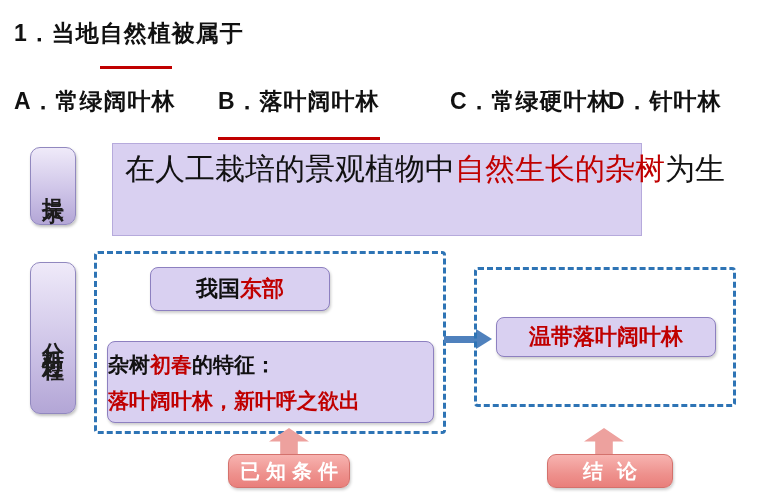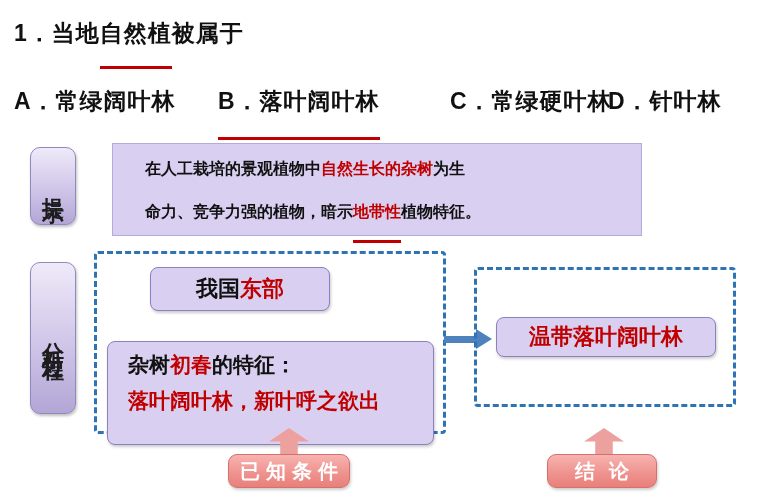--- a/index.html
+++ b/index.html
@@ -54,24 +54,23 @@
     left: 112px;
     top: 143px;
     width: 530px;
     height: 93px;
     background: #d9d0f1;
     border: 1px solid #b6aadc;
     padding: 3px 12px;
   }
   .hline {
     line-height: 43px;
-    font-size: 16px;
-    font-weight: bold;
+    font-size: 30px;
+    font-weight: normal;
     white-space: nowrap;
-    margin-left: 20px;
   }
   .red { color: #c00000; }
   .dashed {
     position: absolute;
     border: 3px dashed #2e74b5;
     border-radius: 4px;
     background: transparent;
   }
   .dashed-left  { left: 94px;  top: 251px; width: 352px; height: 183px; }
   .dashed-right { left: 474px; top: 267px; width: 262px; height: 140px; }
@@ -83,22 +82,22 @@
     font-size: 21px;
     font-weight: bold;
     box-shadow: 1px 2px 3px rgba(0,0,0,0.2);
   }
   .region-box {
     left: 150px; top: 267px; width: 180px; height: 44px;
     display: flex; align-items: center; justify-content: center;
     font-size: 22px;
   }
   .feature-box {
-    left: 107px; top: 341px; width: 327px; height: 104px;
-    padding: 5px 20px;
+    left: 107px; top: 341px; width: 327px; height: 82px;
+    padding: 5px 0;
     line-height: 36px;
   }
   .result-box {
     left: 496px; top: 317px; width: 220px; height: 40px;
     display: flex; align-items: center; justify-content: center;
     font-size: 22px;
   }
   .arrow-line {
     position: absolute;
     left: 444px; top: 336px;
@@ -130,44 +129,41 @@
     font-size: 20px;
     font-weight: bold;
     display: flex;
     align-items: center;
     justify-content: center;
     letter-spacing: 6px;
     text-indent: 6px;
     box-shadow: 1px 2px 3px rgba(0,0,0,0.2);
   }
   .plabel-known { left: 228px; top: 454px; width: 122px; height: 34px; }
-  .plabel-conclusion { left: 547px; top: 454px; width: 110px; height: 34px; letter-spacing: 14px; text-indent: 14px; }
+  .plabel-conclusion { left: 547px; top: 454px; width: 126px; height: 34px; letter-spacing: 14px; text-indent: 14px; }
 </style>
 </head>
 <body>
 
 <div class="slide">
 
   <div class="title">
     <span>1．当地</span><span class="u-red">自然植</span><span>被属于</span>
   </div>
 
   <span class="opt" style="left:14px">A．常绿阔叶林</span>
   <span class="opt u-red" style="left:218px">B．落叶阔叶林</span>
   <span class="opt" style="left:450px">C．常绿硬叶林</span>
   <span class="opt" style="left:608px">D．针叶林</span>
 
   <div class="vlabel" style="top:147px;height:78px">提示</div>
 
   <div class="hintbox">
     <div class="hline">
       <span>在人工栽培的景观植物中</span><span class="red">自然生长的杂树</span><span>为生</span>
-    </div>
-    <div class="hline">
-      <span>命力、竞争力强的植物，暗示</span><span class="red u-red">地带性</span><span>植物特征。</span>
     </div>
   </div>
 
   <div class="vlabel" style="top:262px;height:152px">分析过程</div>
 
   <div class="dashed dashed-left"></div>
 
   <div class="pbox region-box">
     <span>我国</span>
       <span class="red">东部</span>

